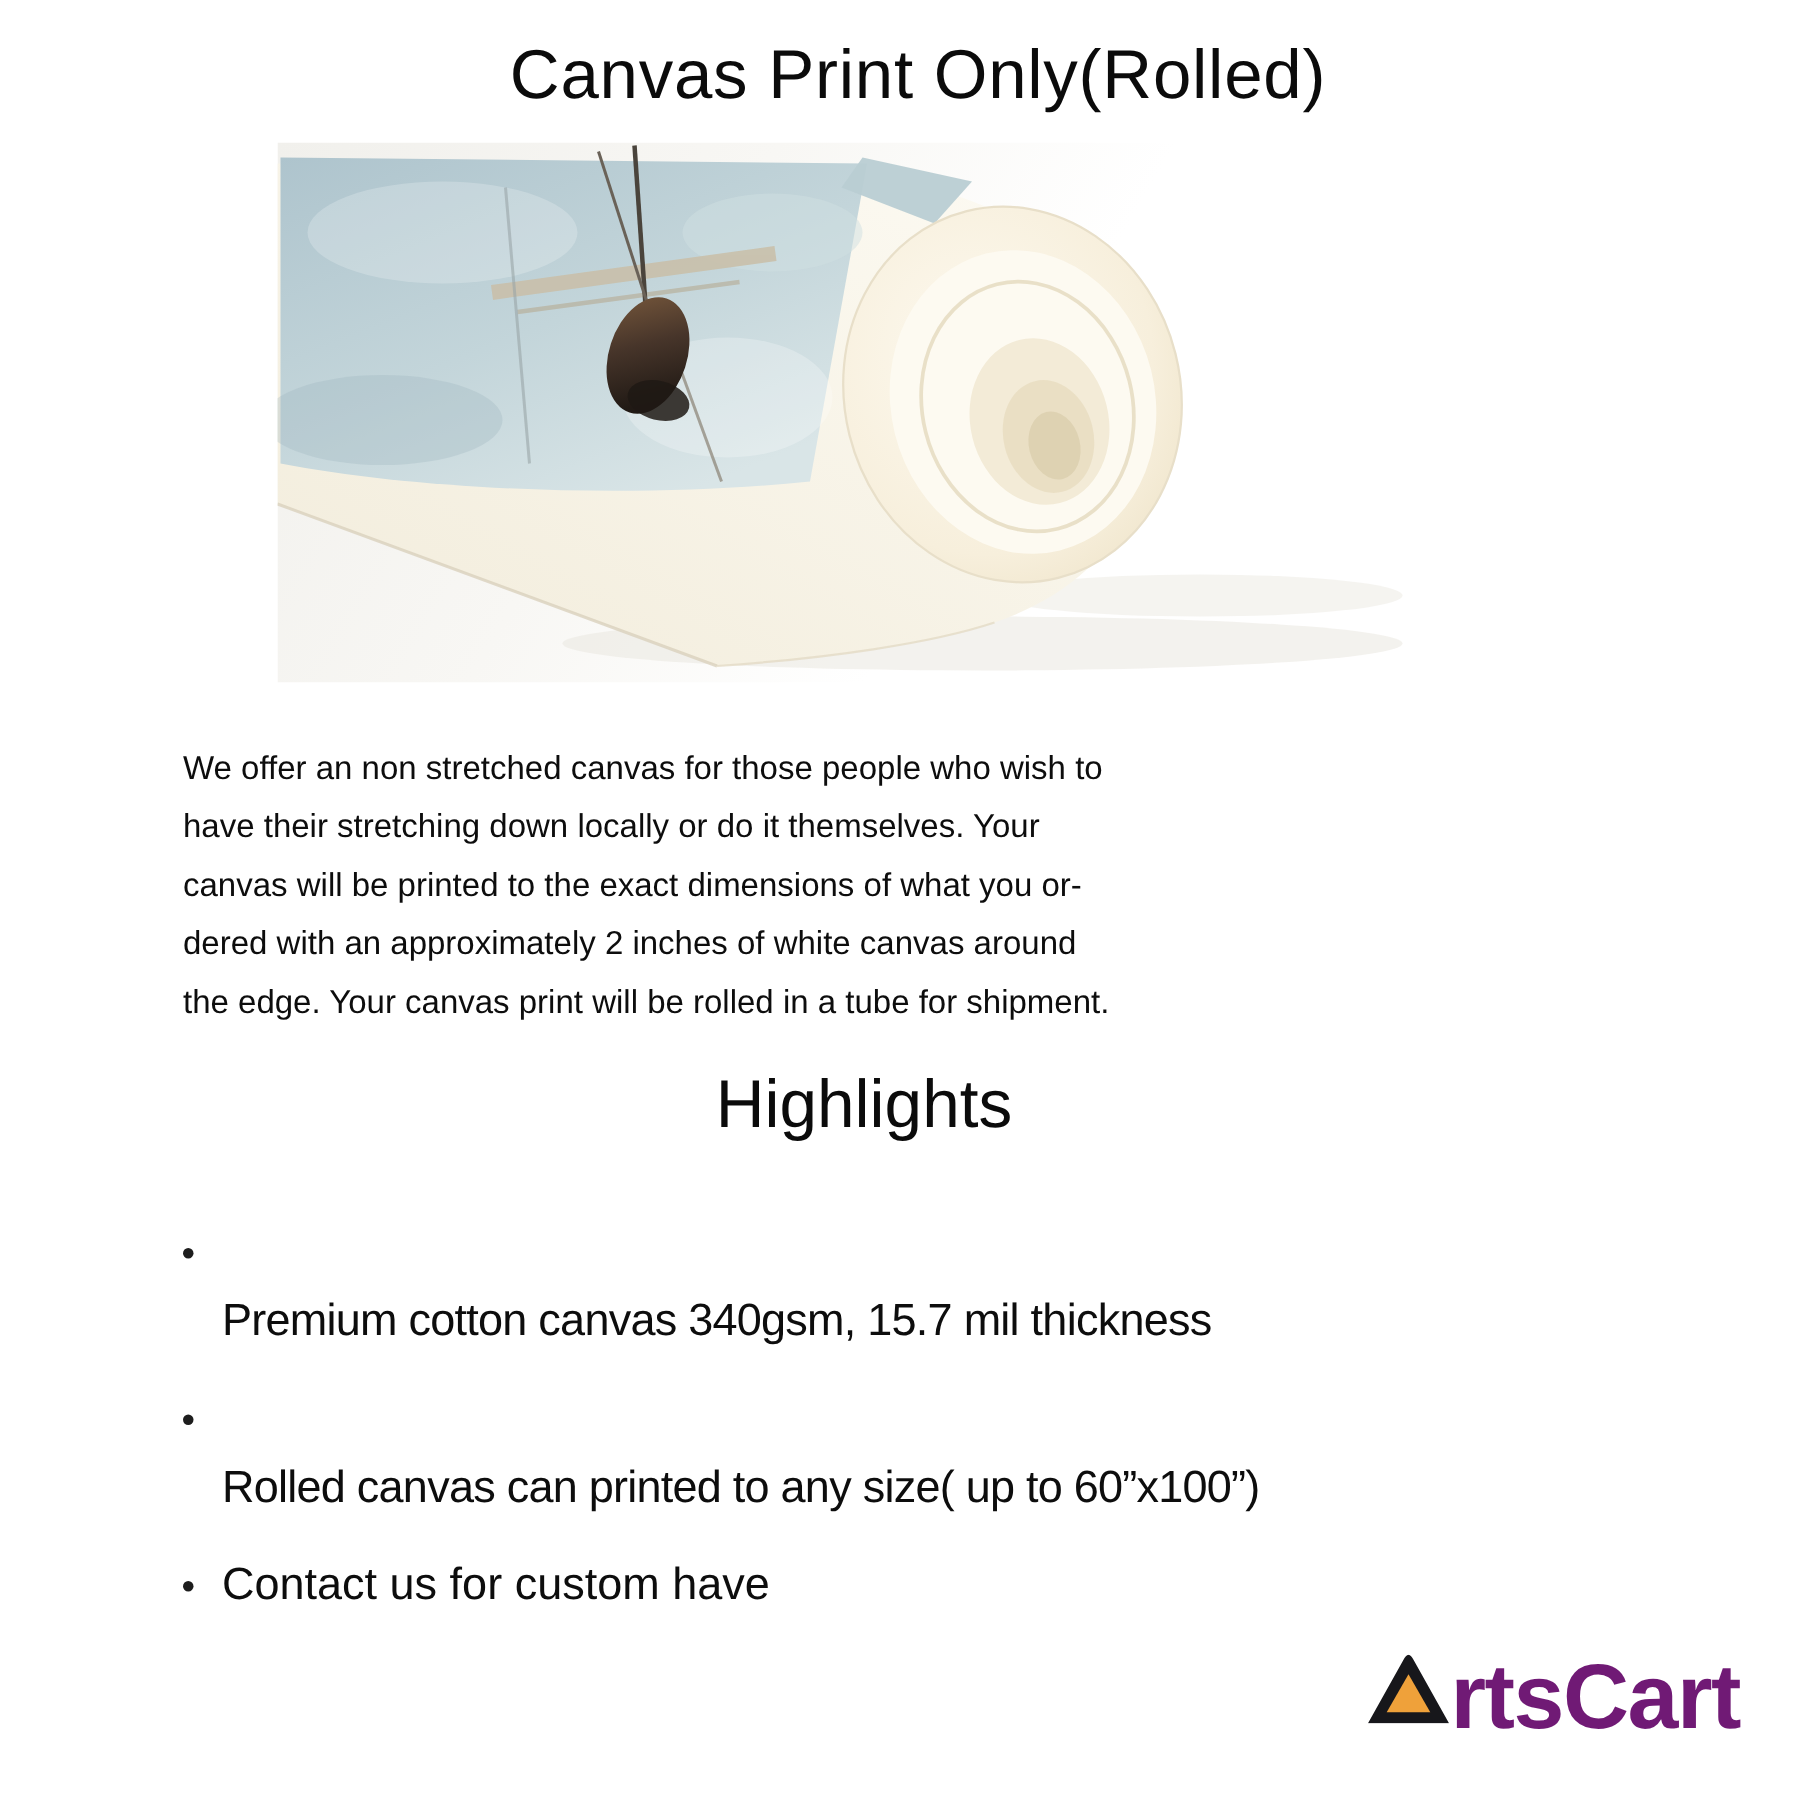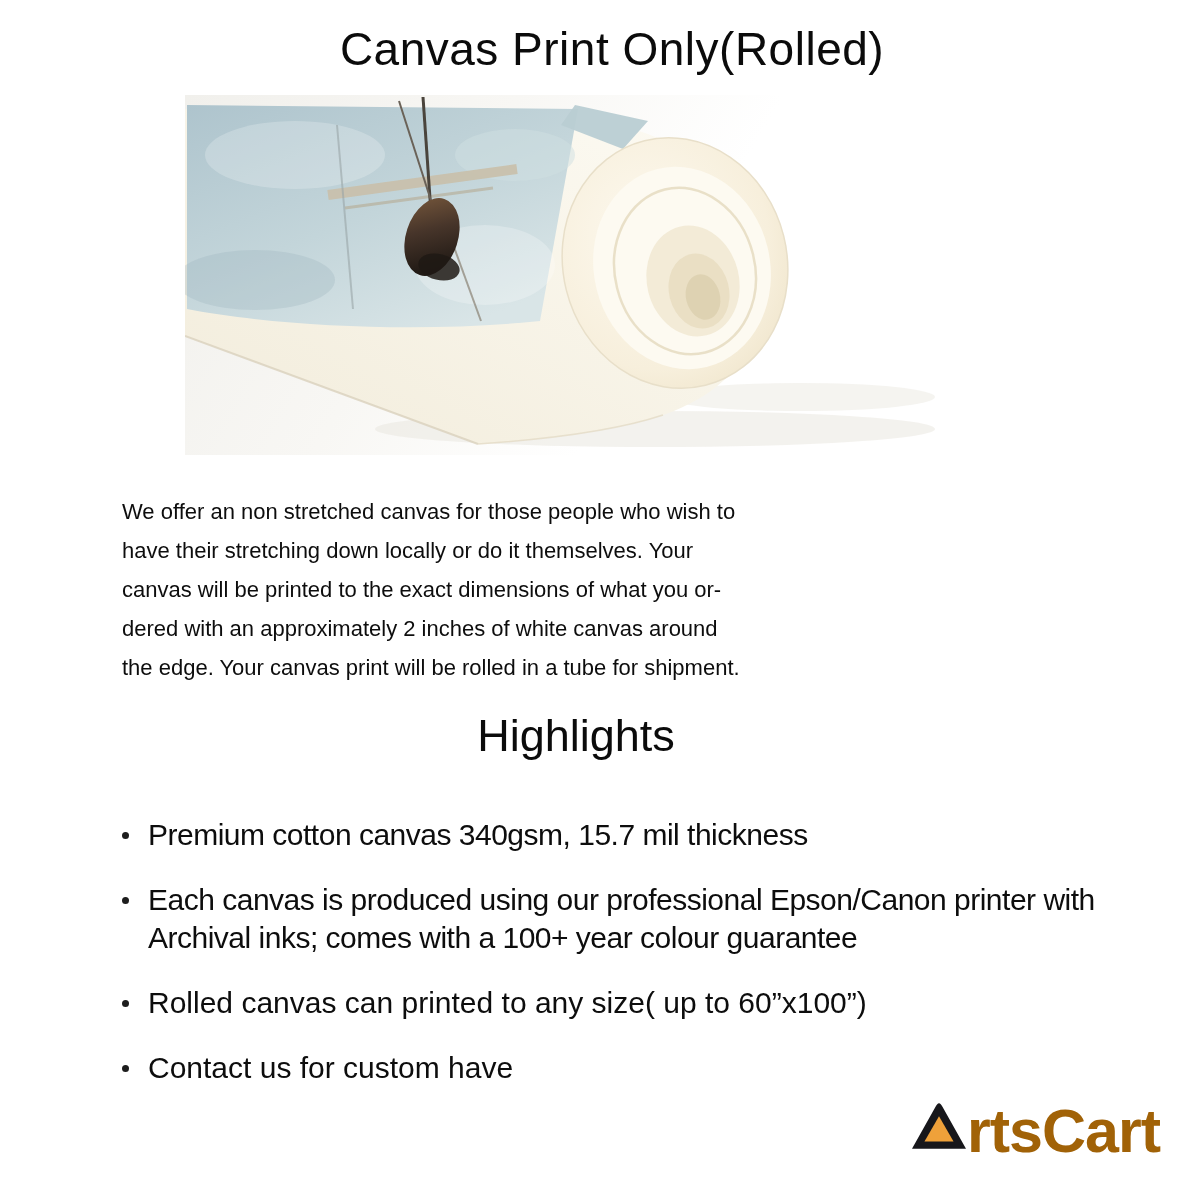--- a/index.html
+++ b/index.html
@@ -30,30 +30,30 @@
     margin:0; padding:0; list-style:none;
   }
   .bullets li {
     display:flex; align-items:flex-start;
     margin:0 0 27px 0; font-size:30px; line-height:38px; color:#0d0d0d;
   }
   .bullets .dot {
     flex:none; width:7px; height:7px; border-radius:50%; background:#1d1d1d;
     margin:16px 19px 0 0;
   }
-  .bullets li:nth-child(-n+2) .text { letter-spacing:-0.5px; }
+  .bullets li:nth-child(-n+2) .text { letter-spacing:-0.5px;margin-top:46px; }
   .bullets li:nth-child(2) .text { max-width:950px; }
   .logo {
     position:absolute; top:1100px; right:40px;
     display:flex; align-items:flex-end; height:62px;
   }
   .logo .a-glyph { width:54px; height:46px; margin:0 1px 13px 0; display:block; }
   .logo .rest {
     font-size:61px; font-weight:700; line-height:1; letter-spacing:-1px;
-    color:#a16207;
+    color:#701a75;
     text-align:right;
   }
 </style>
 </head>
 <body>
 
 <div class="page">
 
   <div class="title">Canvas Print Only(Rolled)</div>
 
@@ -130,24 +130,20 @@
 
   <div class="hl-title">Highlights</div>
 
   <ul class="bullets">
     <li>
       <span class="dot"></span>
       <span class="text">Premium cotton canvas 340gsm, 15.7 mil thickness</span>
     </li>
     <li>
       <span class="dot"></span>
-      <span class="text">Each canvas is produced using our professional Epson/Canon printer with Archival inks; comes with a 100+ year colour guarantee</span>
-    </li>
-    <li>
-      <span class="dot"></span>
       <span class="text">Rolled canvas can printed to any size( up to 60”x100”)</span>
     </li>
     <li>
       <span class="dot"></span>
       <span class="text">Contact us for custom have</span>
     </li>
   </ul>
 
   <div class="logo" title="ArtsCart">
     <svg class="a-glyph" viewBox="0 0 52 44" aria-hidden="true">

